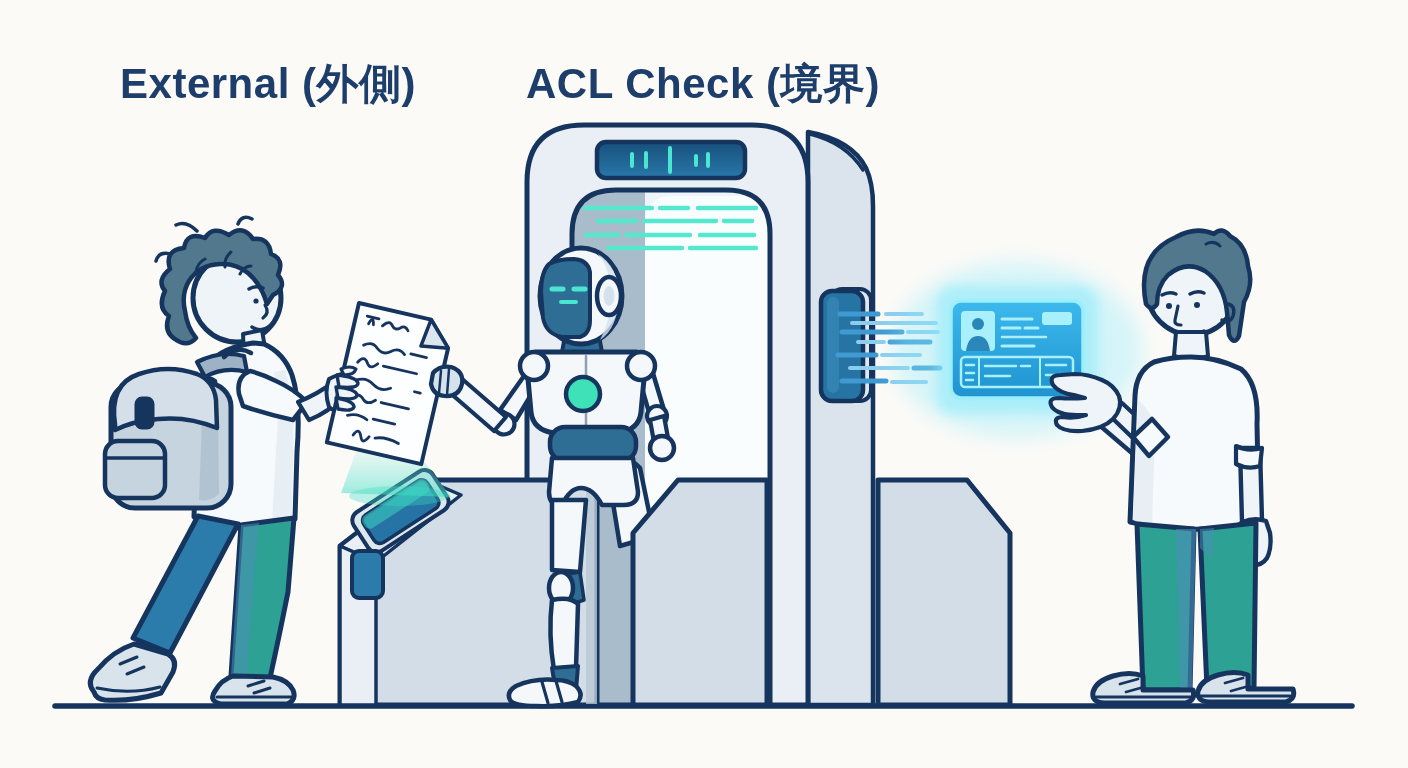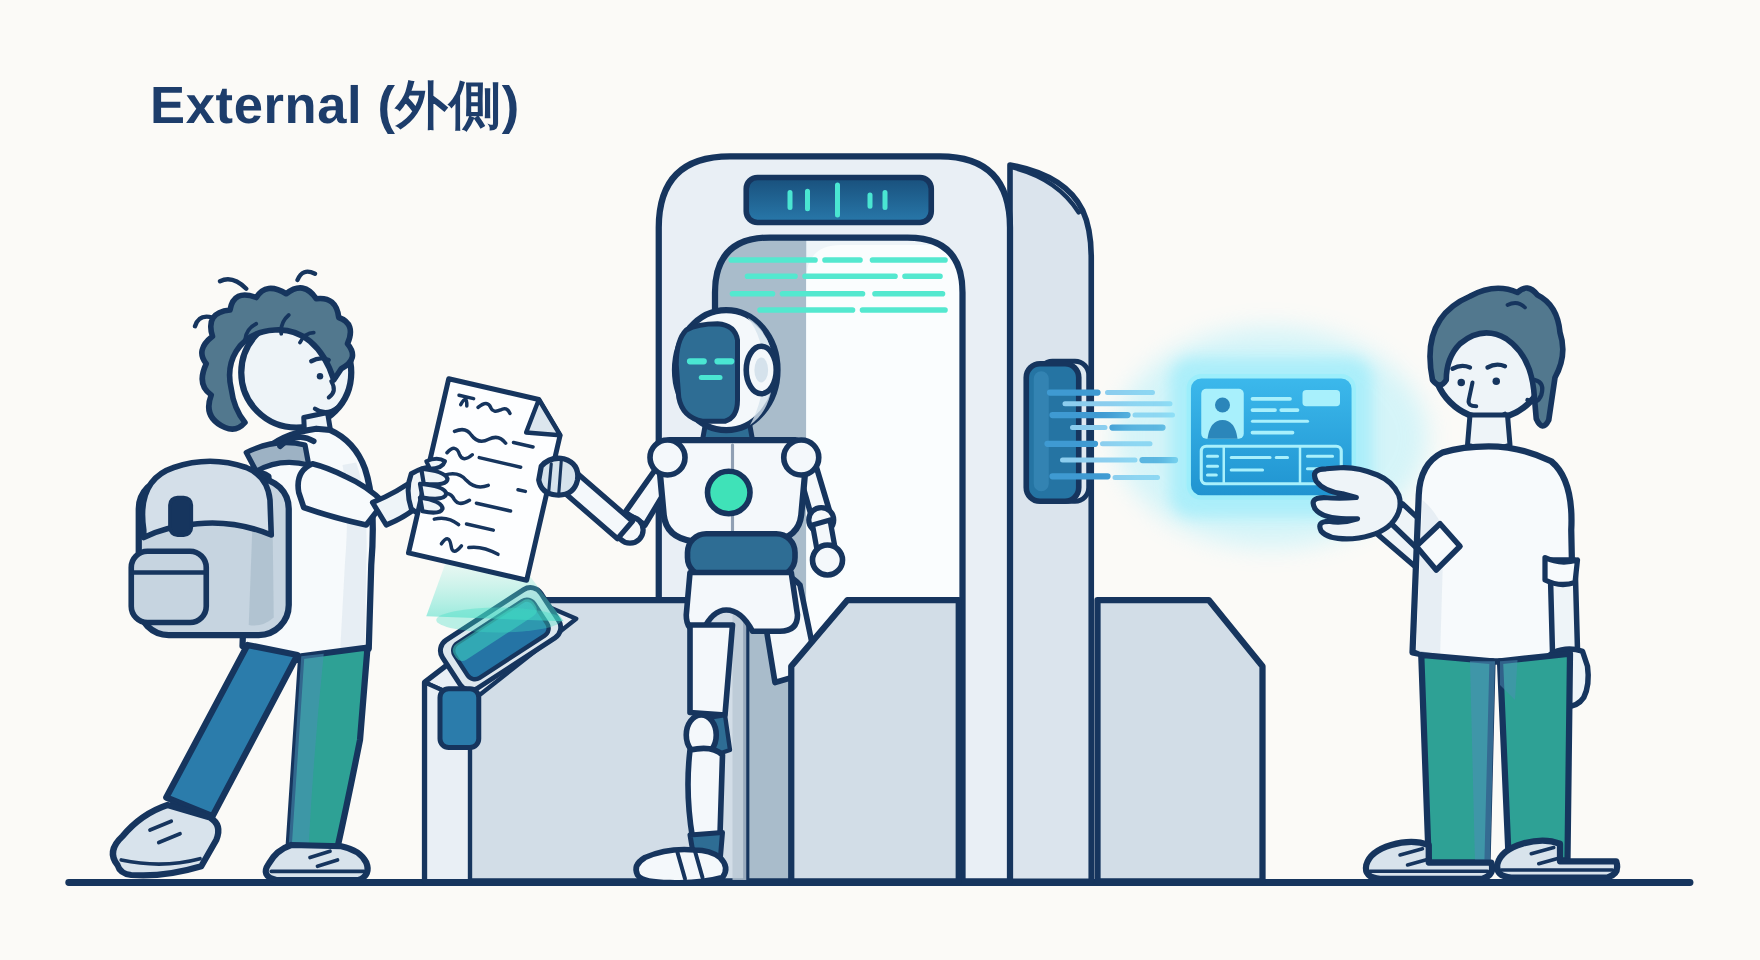--- a/index.html
+++ b/index.html
@@ -227,14 +227,15 @@
 
   <g>
     <path d="M341 369 Q350 365 356 369 Q354 375 344 375 Z" class="sh" stroke-width="3.2" style="fill:var(--skin)"></path>
     <path d="M337 375 Q356 377 358 383 Q358 389 339 387 Z" class="sh" stroke-width="3.4" style="fill:var(--skin)"></path>
     <path d="M336 387 Q356 389 357 395 Q356 401 338 398 Z" class="sh" stroke-width="3.4" style="fill:var(--skin)"></path>
     <path d="M336 398 Q354 401 354 407 Q352 412 338 409 Z" class="sh" stroke-width="3.4" style="fill:var(--skin)"></path>
   </g>
 </svg>
 
 <div class="zone-label lbl-external">External (外側)</div>
+<div class="zone-label lbl-acl">ACL Check (境界)</div>
 
 </div>
 
 </body></html>

